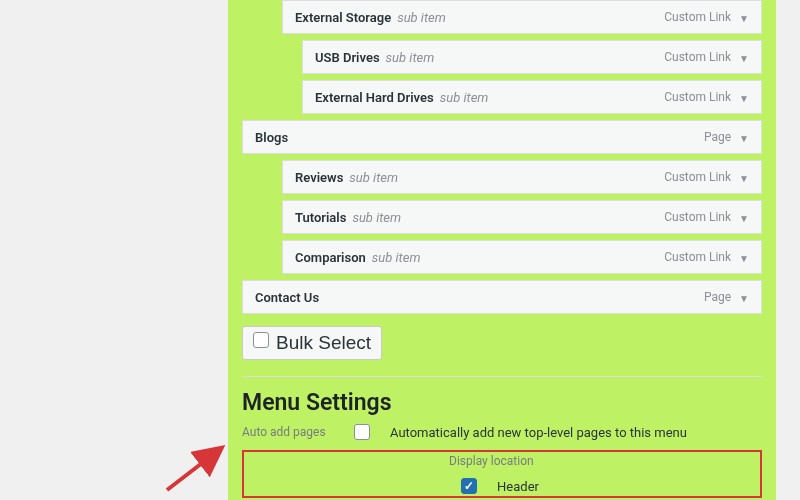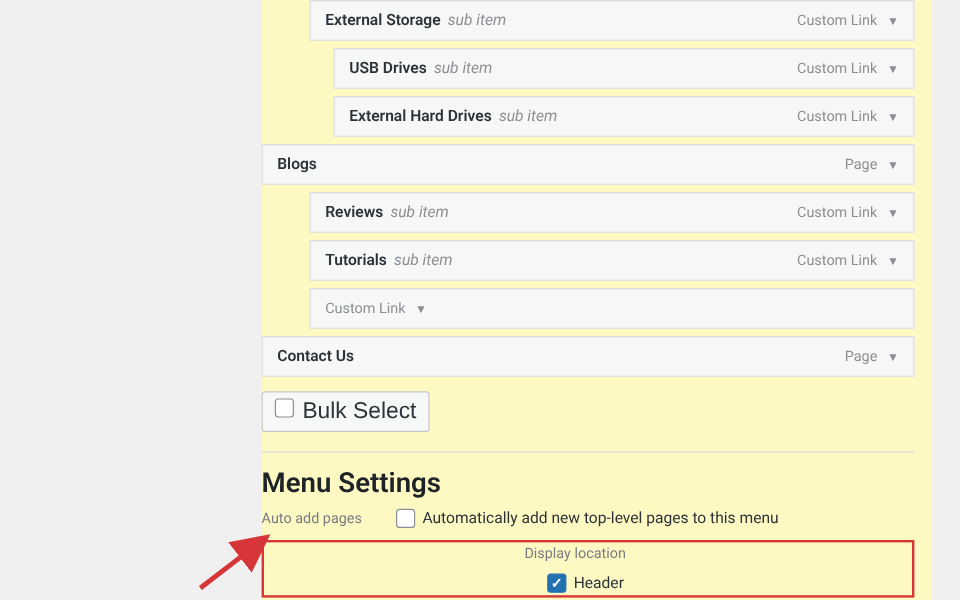--- a/index.html
+++ b/index.html
@@ -15,22 +15,23 @@
     .page-wrap {
       display: flex;
       height: 100%;
     }
     .left-gutter {
       width: 218px;
       background: #f0f0f1;
     }
     .main-col {
       flex: 1;
-      background: #fef9c3;
-      padding: 0 14px 10px 0;
+      background: #bef264;
+      padding: 0 14px 10px 14px;
+      margin-left: 10px;
     }
     .right-gutter {
       width: 24px;
       background: #f0f0f1;
     }
     .menu-items {
       padding-top: 0;
     }
     .menu-item {
       background: #f6f7f7;
@@ -119,21 +120,21 @@
       margin-bottom: 10px;
     }
     .settings-label {
       width: 102px;
       color: #787c82;
       font-size: 12px;
     }
     .settings-val {
       display: flex;
       align-items: center;
-      gap: 6px;
+      gap: 20px;
       color: #2c3338;
       text-align: center;
     }
     .highlight-box {
       border: 2px solid #d63638;
       padding: 2px 6px 2px 2px;
       flex-direction: column;
     }
     .actions {
       margin-top: 10px;
@@ -208,20 +209,21 @@
           </div>
         </div>
         <div class="menu-item mi-ind1">
           <div><span class="mi-title">Tutorials</span><span class="sub-item">sub item</span></div>
           <div class="mi-right">
             <span class="mi-type">Custom Link</span>
             <span class="chevron">▼</span>
           </div>
         </div>
         <div class="menu-item mi-ind1">
+          <div><span class="mi-title">Comparison</span><span class="sub-item">sub item</span></div>
           <div class="mi-right">
             <span class="mi-type">Custom Link</span>
             <span class="chevron">▼</span>
           </div>
         </div>
         <div class="menu-item">
           <div><span class="mi-title">Contact Us</span></div>
           <div class="mi-right">
             <span class="mi-type">Page</span>
             <span class="chevron">▼</span>

